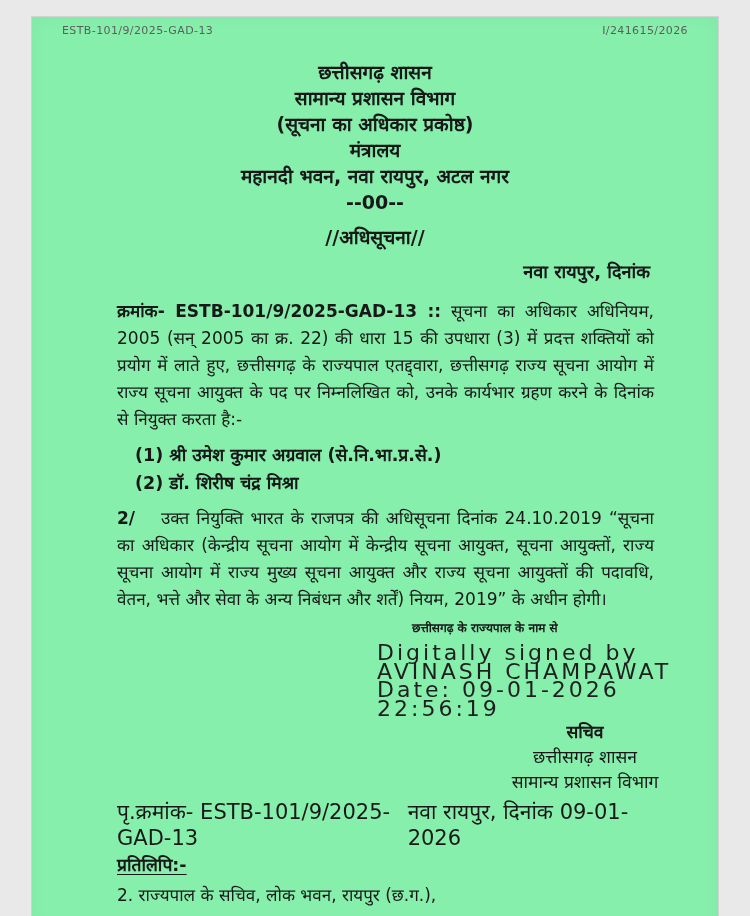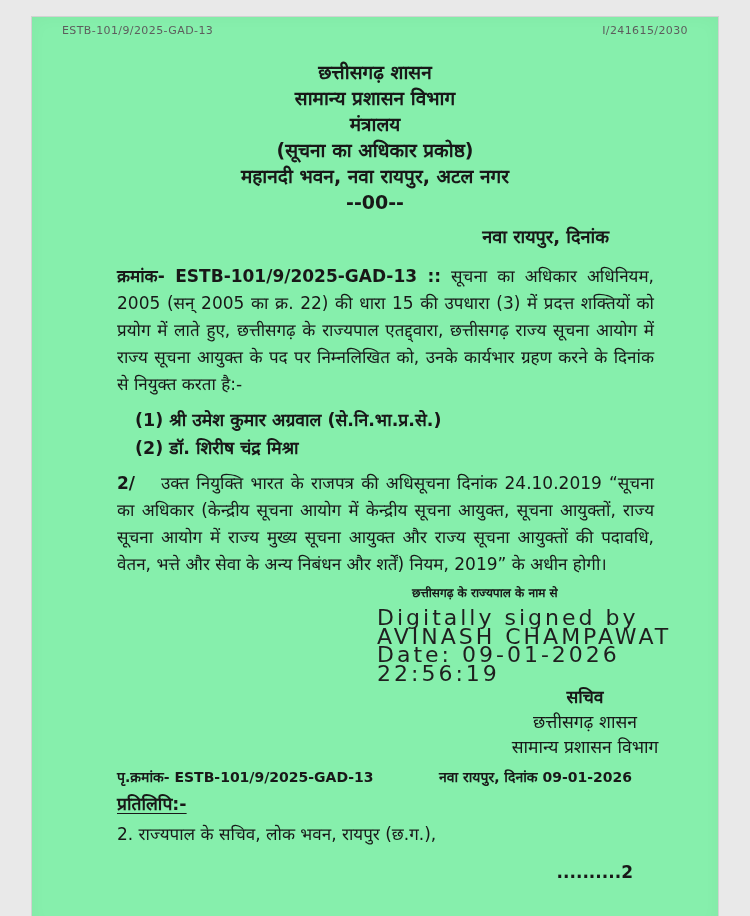--- a/index.html
+++ b/index.html
@@ -42,21 +42,21 @@
   .notification-heading {
     margin-top: 9px;
     text-align: center;
     font-weight: 700;
     font-size: 19px;
     line-height: 26px;
   }
   .dateline-top {
     margin-top: 9px;
     text-align: right;
-    padding-right: 109px;
+    padding-right: 68px;
     font-weight: 700;
     font-size: 18px;
     line-height: 25px;
   }
   .para {
     margin: 14px 64px 0 85px;
     font-size: 17px;
     line-height: 27px;
     text-align: justify;
   }
@@ -90,22 +90,22 @@
     margin: 2px 22px 0 380px;
     text-align: center;
     font-size: 17.5px;
     line-height: 25px;
   }
   .signatory-block .title { font-weight: 700; }
   .endorsement-row {
     display: flex;
     justify-content: space-between;
     margin: 4px 86px 0 85px;
-    font-weight: 700;
-    font-size: 14px;
+    font-weight: 400;
+    font-size: 21px;
     line-height: 26px;
   }
   .copy-heading {
     margin: 1px 64px 0 85px;
     font-weight: 700;
     font-size: 17.5px;
     line-height: 26px;
     text-decoration: underline;
     text-underline-offset: 3px;
   }
@@ -131,32 +131,33 @@
     color: #2a2a2a;
   }
 </style>
 </head>
 <body>
 
 <div class="page">
 
   <div class="meta-header">
     <span>ESTB-101/9/2025-GAD-13</span>
-    <span>I/241615/2030</span>
+    <span>I/241615/2026</span>
   </div>
 
   <div class="letterhead">
     <div>छत्तीसगढ़ शासन</div>
     <div>सामान्य प्रशासन विभाग</div>
+    <div>(सूचना का अधिकार प्रकोष्ठ)</div>
     <div>मंत्रालय</div>
-    <div>(सूचना का अधिकार प्रकोष्ठ)</div>
     <div>महानदी भवन, नवा रायपुर, अटल नगर</div>
     <div class="sep">--00--</div>
   </div>
 
+  <div class="notification-heading">//अधिसूचना//</div>
 
   <div class="dateline-top">नवा रायपुर, दिनांक</div>
 
   <div class="para">
     <span class="lead">क्रमांक- ESTB-101/9/2025-GAD-13 ::</span><span> सूचना का अधिकार अधिनियम, 2005 (सन् 2005 का क्र. 22) की धारा 15 की उपधारा (3) में प्रदत्त शक्तियों को प्रयोग में लाते हुए, छत्तीसगढ़ के राज्यपाल एतद्द्वारा, छत्तीसगढ़ राज्य सूचना आयोग में राज्य सूचना आयुक्त के पद पर निम्नलिखित को, उनके कार्यभार ग्रहण करने के दिनांक से नियुक्त करता है:-</span>
   </div>
 
   <div class="appointee-list">
     <div>(1) श्री उमेश कुमार अग्रवाल (से.नि.भा.प्र.से.)</div>
     <div>(2) डॉ. शिरीष चंद्र मिश्रा</div>

